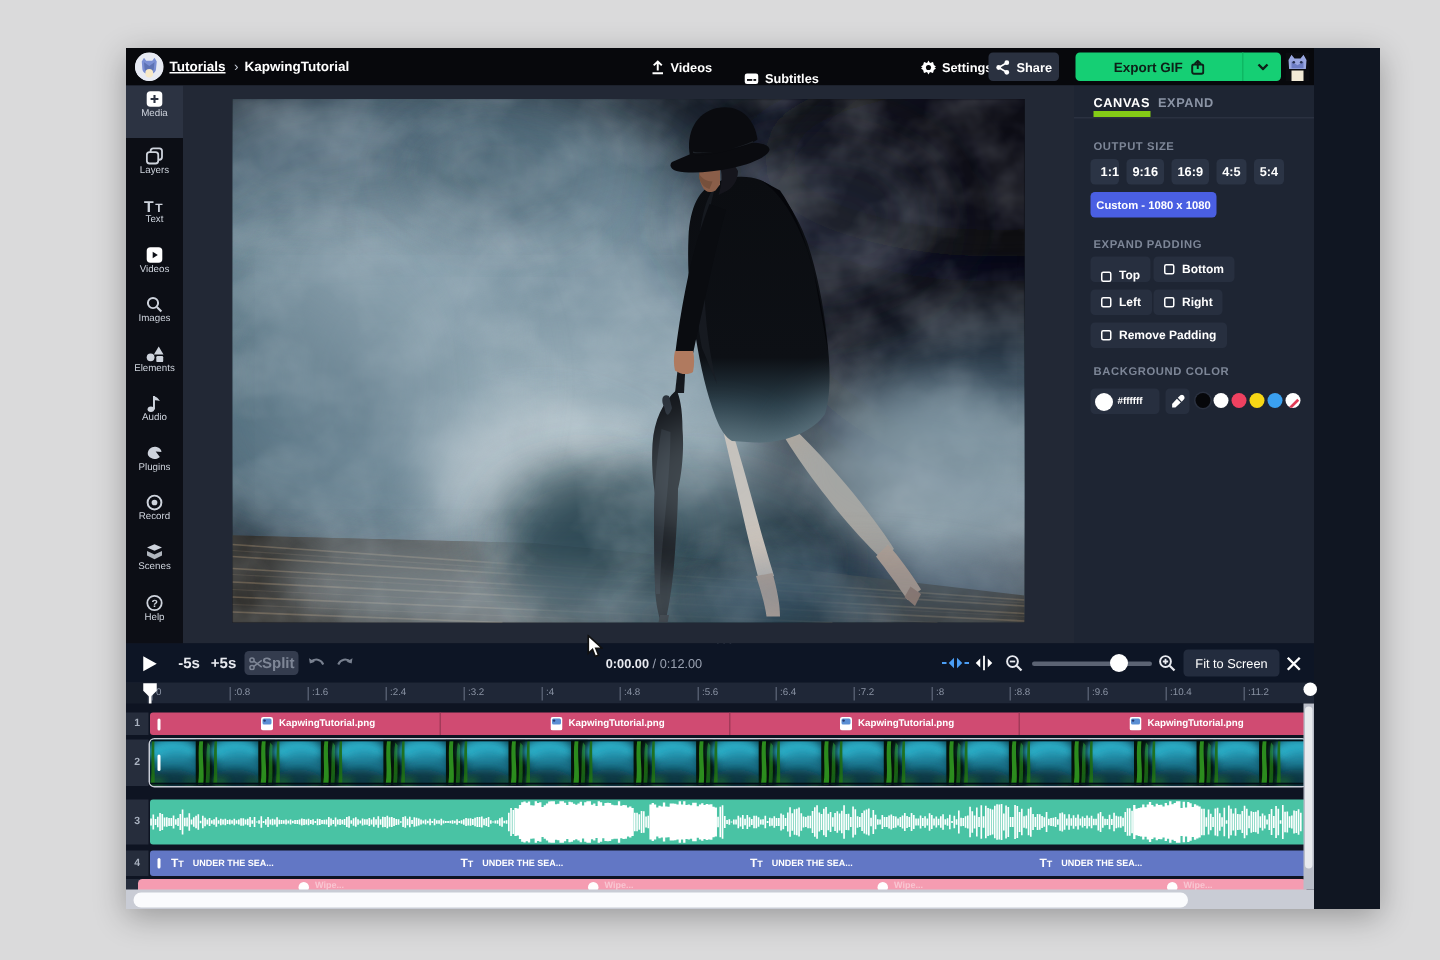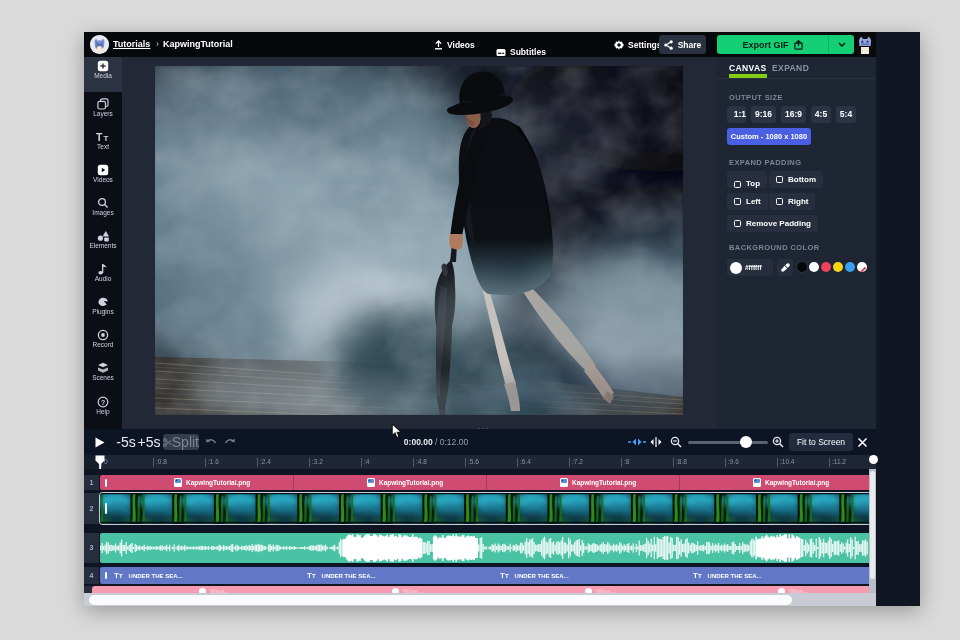--- a/index.html
+++ b/index.html
@@ -39,21 +39,21 @@
 #custom { position:absolute; left:11px; top:71px; width:84px; height:17px; background:#4a5fe2; border-radius:3px; color:#fff; font-size:7.5px; font-weight:bold; text-align:center; line-height:17px; }
 .chk { position:absolute; height:17px; background:#272f3f; border-radius:3px; color:#fff; font-size:8px; font-weight:bold; display:flex; align-items:center; gap:5px; padding:0 7px; }
 .chk .box { width:7px; height:7px; border:1.5px solid #fff; border-radius:1.5px; }
 #swatchpill { position:absolute; left:11px; top:202px; width:46px; height:17px; background:#272f3f; border-radius:3px; display:flex; align-items:center; gap:3px; padding:0 3px; color:#fff; font-size:6.5px; font-weight:bold; }
 #swatchpill .c { width:12px; height:12px; border-radius:50%; background:#fff; }
 #eyedrop { position:absolute; left:61px; top:202px; width:16px; height:17px; background:#272f3f; border-radius:3px; display:flex; align-items:center; justify-content:center; }
 .dot { position:absolute; top:205px; width:10px; height:10px; border-radius:50%; }
 
 #timeline { position:absolute; left:0; top:397px; width:792px; height:177px; background:#0e1422; }
 #tlbar { position:absolute; left:0; top:0; width:792px; height:26px; background:#0d1525; color:#fff; }
-.tl-el { position:absolute; display:flex; align-items:center; justify-content:center; color:#e8eaf0; font-size:14px; font-weight:normal; }
+.tl-el { position:absolute; display:flex; align-items:center; justify-content:center; color:#e8eaf0; font-size:10px; font-weight:bold; }
 #splitbtn { background:#343c4e; border-radius:3px; color:#7e8696; gap:0; }
 #fitbtn { background:#232c3e; border-radius:3px; font-weight:normal; font-size:8.5px; color:#fff; }
 #tltime { font-weight:bold; }
 #tltime .dim { color:#98a0b0; font-weight:normal; }
 #ruler { position:absolute; left:0; top:26px; width:792px; height:14px; background:#1f2737; }
 .tick { position:absolute; top:3px; color:#8a93a4; font-size:6.5px; border-left:1px solid #525b6d; padding-left:2px; line-height:8px; height:9px; }
 #playhead { position:absolute; left:11px; top:0px; }
 #rknob { position:absolute; left:785px; top:0px; width:9px; height:9px; background:#fff; border-radius:50%; }
 #tracks { position:absolute; left:0; top:40px; width:792px; height:124px; background:#0e1422; }
 .rownum { position:absolute; left:0; width:15px; color:#aab2c0; font-size:7px; font-weight:bold; text-align:center; }

